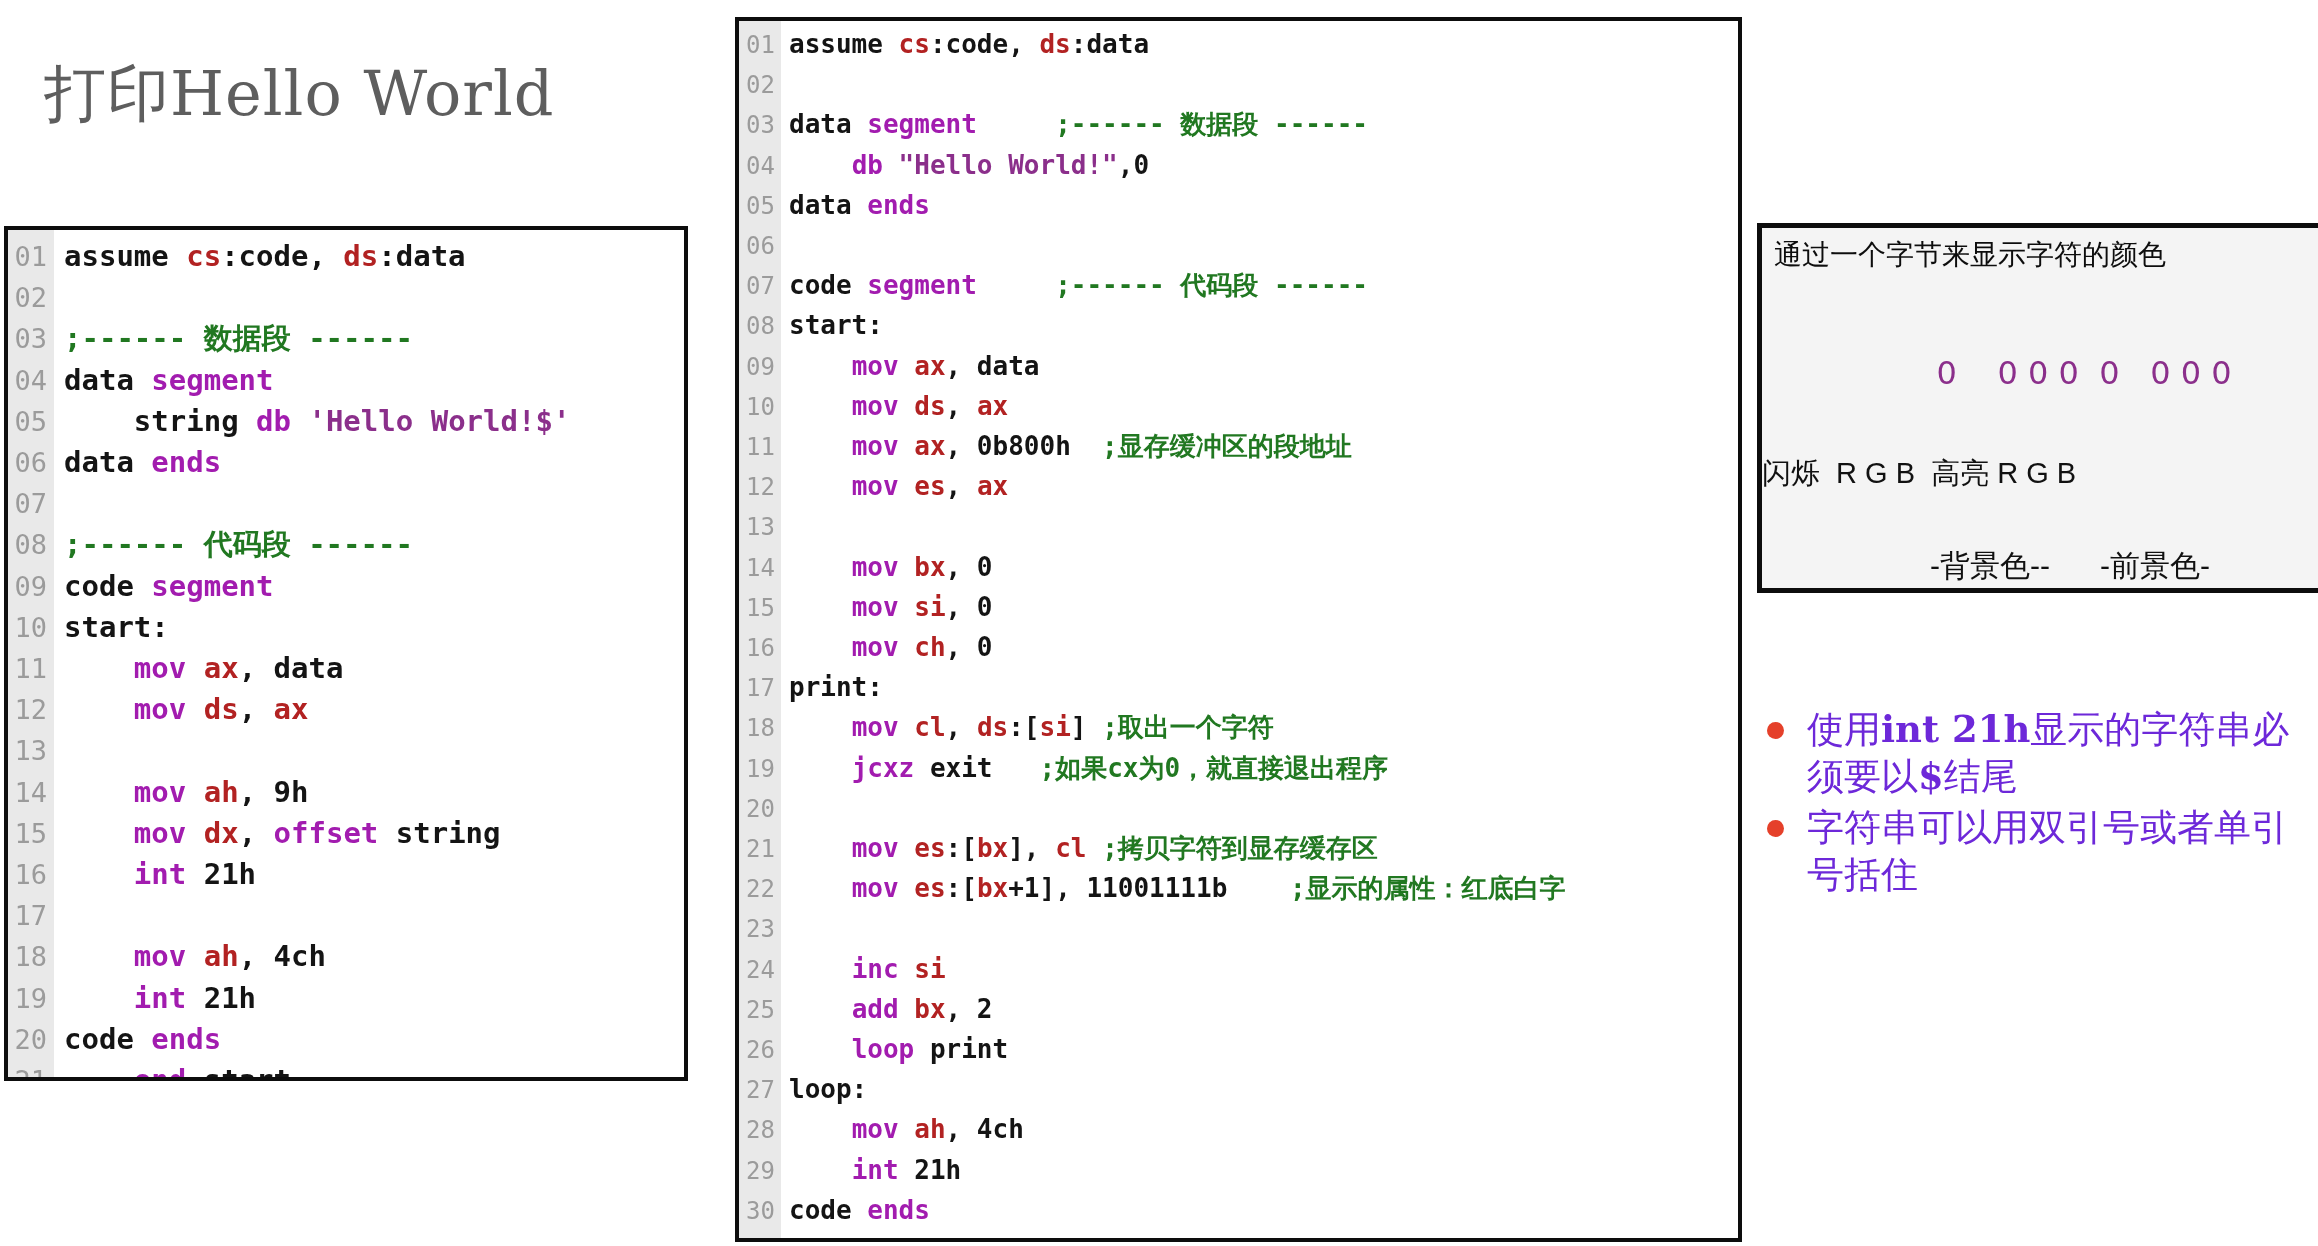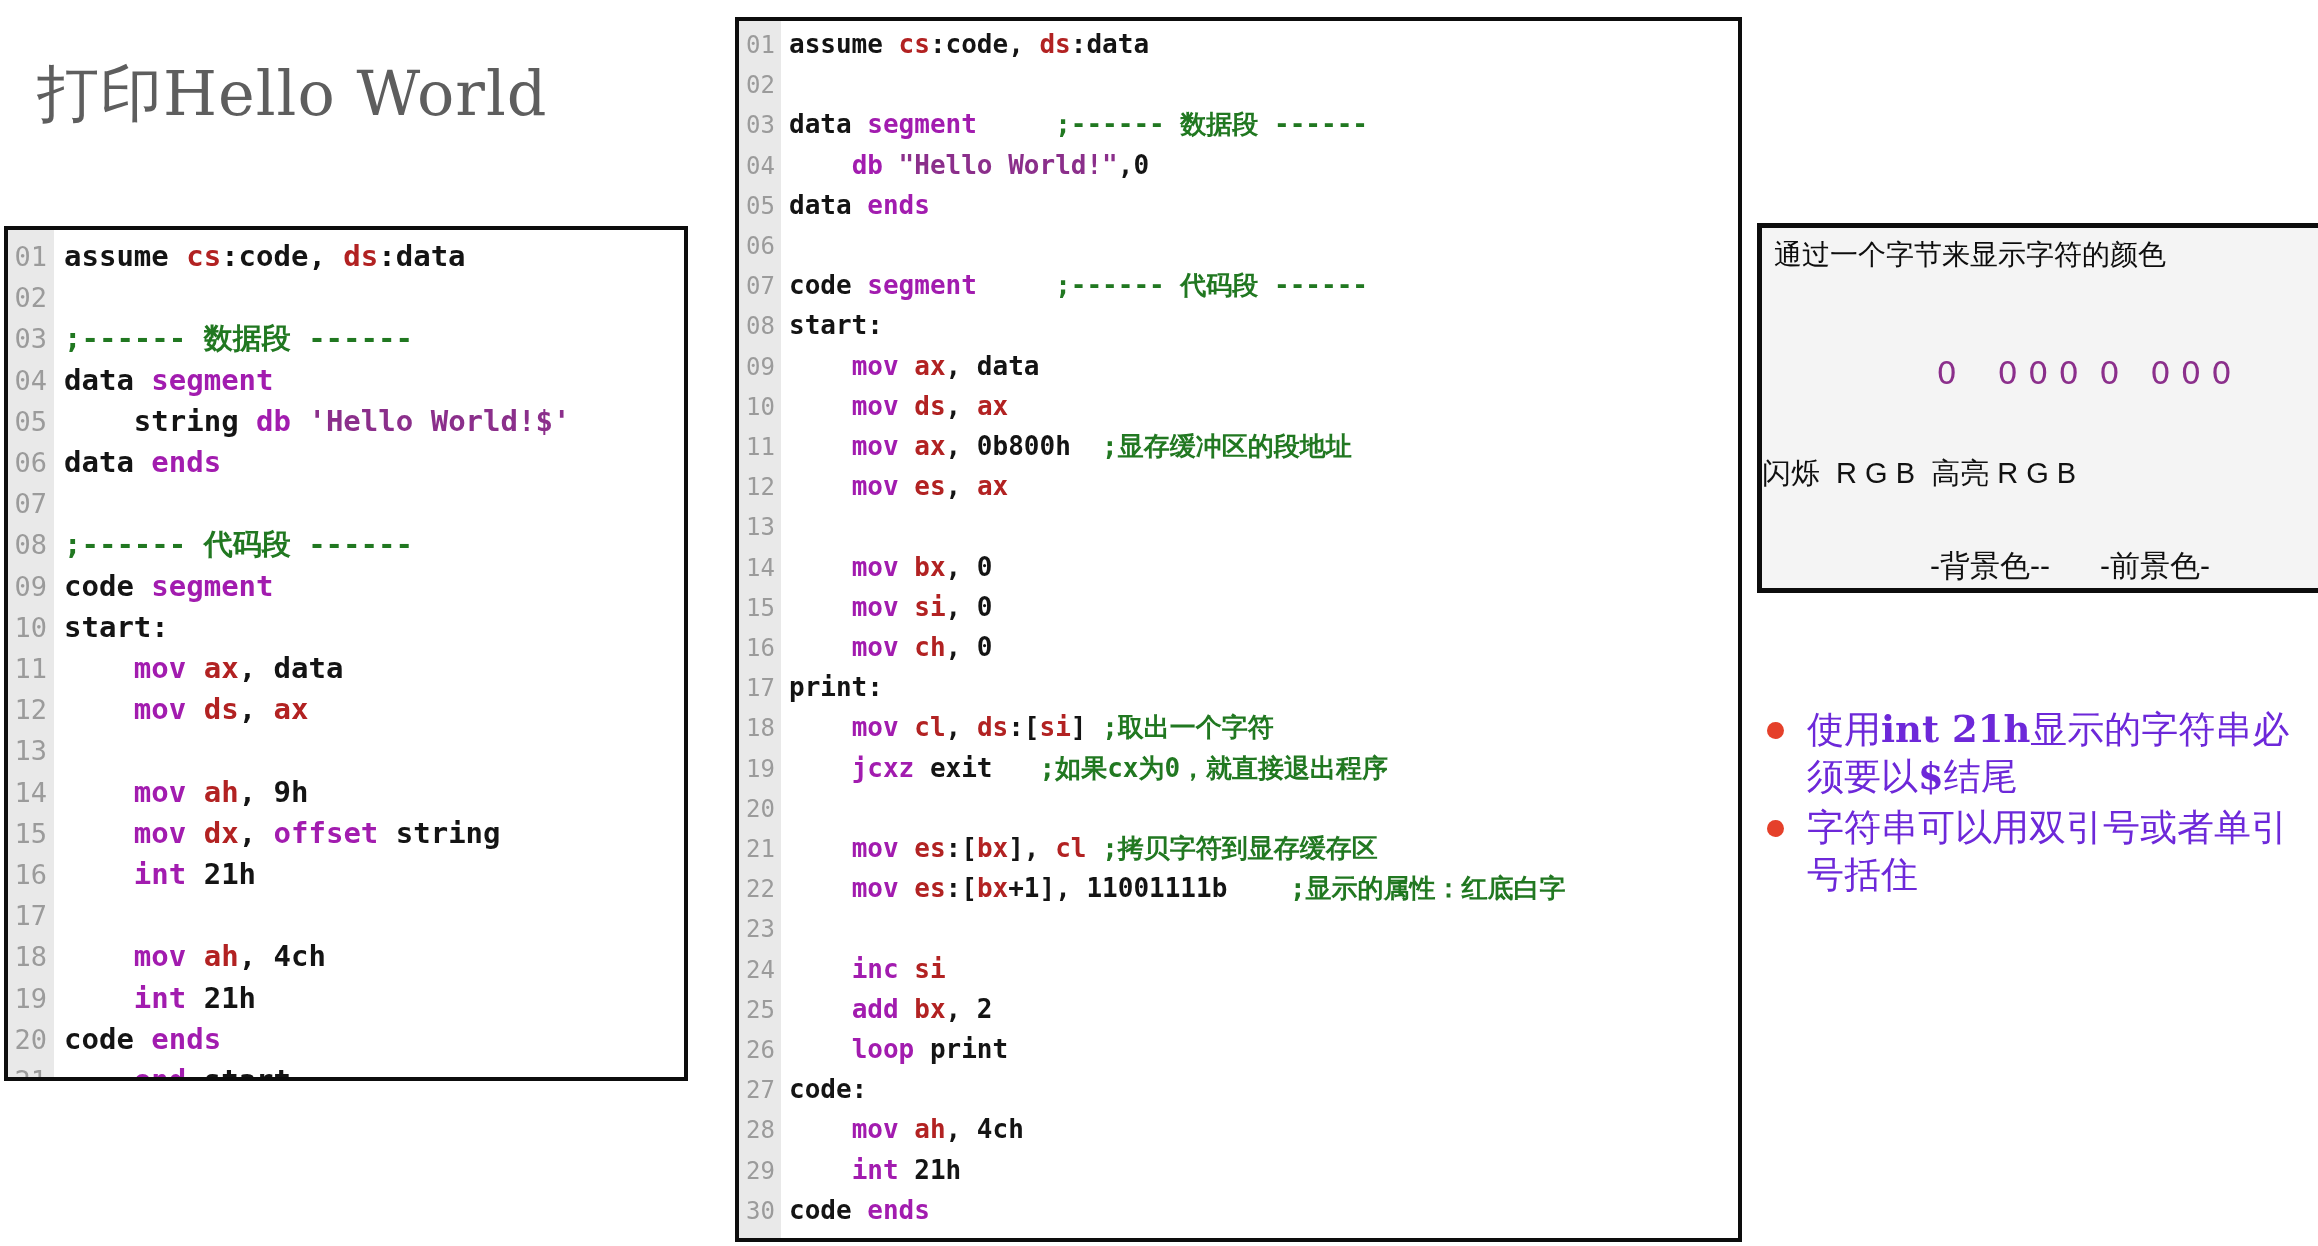--- a/index.html
+++ b/index.html
@@ -11,21 +11,21 @@
     width: 2318px;
     height: 1246px;
     position: relative;
     font-family: "Liberation Sans", "DejaVu Sans", sans-serif;
     overflow: hidden;
   }
 
   
   #slide-title {
     position: absolute;
-    left: 37px;
+    left: 44px;
     top: 60px;
     font-family: "DejaVu Serif", "Liberation Serif", serif;
     font-size: 62px;
     line-height: 1.1;
     color: #5e5e5e;
     letter-spacing: 1px;
     white-space: nowrap;
   }
 
   
@@ -241,21 +241,21 @@
       <div class="code-line"><span class="ln">17</span><span class="code-text"><span class="t-plain">print:</span></span></div>
       <div class="code-line"><span class="ln">18</span><span class="code-text"><span class="t-plain">    </span><span class="t-kw">mov</span><span class="t-plain"> </span><span class="t-reg">cl</span><span class="t-plain">, </span><span class="t-reg">ds</span><span class="t-plain">:[</span><span class="t-reg">si</span><span class="t-plain">] </span><span class="t-cmt">;取出一个字符</span></span></div>
       <div class="code-line"><span class="ln">19</span><span class="code-text"><span class="t-plain">    </span><span class="t-kw">jcxz</span><span class="t-plain"> exit   </span><span class="t-cmt">;如果cx为0，就直接退出程序</span></span></div>
       <div class="code-line"><span class="ln">20</span><span class="code-text"> </span></div>
       <div class="code-line"><span class="ln">21</span><span class="code-text"><span class="t-plain">    </span><span class="t-kw">mov</span><span class="t-plain"> </span><span class="t-reg">es</span><span class="t-plain">:[</span><span class="t-reg">bx</span><span class="t-plain">], </span><span class="t-reg">cl</span><span class="t-plain"> </span><span class="t-cmt">;拷贝字符到显存缓存区</span></span></div>
       <div class="code-line"><span class="ln">22</span><span class="code-text"><span class="t-plain">    </span><span class="t-kw">mov</span><span class="t-plain"> </span><span class="t-reg">es</span><span class="t-plain">:[</span><span class="t-reg">bx</span><span class="t-plain">+1], 11001111b    </span><span class="t-cmt">;显示的属性：红底白字</span></span></div>
       <div class="code-line"><span class="ln">23</span><span class="code-text"> </span></div>
       <div class="code-line"><span class="ln">24</span><span class="code-text"><span class="t-plain">    </span><span class="t-kw">inc</span><span class="t-plain"> </span><span class="t-reg">si</span></span></div>
       <div class="code-line"><span class="ln">25</span><span class="code-text"><span class="t-plain">    </span><span class="t-kw">add</span><span class="t-plain"> </span><span class="t-reg">bx</span><span class="t-plain">, 2</span></span></div>
       <div class="code-line"><span class="ln">26</span><span class="code-text"><span class="t-plain">    </span><span class="t-kw">loop</span><span class="t-plain"> print</span></span></div>
-      <div class="code-line"><span class="ln">27</span><span class="code-text"><span class="t-plain">code:</span></span></div>
+      <div class="code-line"><span class="ln">27</span><span class="code-text"><span class="t-plain">loop:</span></span></div>
       <div class="code-line"><span class="ln">28</span><span class="code-text"><span class="t-plain">    </span><span class="t-kw">mov</span><span class="t-plain"> </span><span class="t-reg">ah</span><span class="t-plain">, 4ch</span></span></div>
       <div class="code-line"><span class="ln">29</span><span class="code-text"><span class="t-plain">    </span><span class="t-kw">int</span><span class="t-plain"> 21h</span></span></div>
       <div class="code-line"><span class="ln">30</span><span class="code-text"><span class="t-plain">code </span><span class="t-kw">ends</span></span></div>
       <div class="code-line"><span class="ln">31</span><span class="code-text"><span class="t-plain">    </span><span class="t-kw">end</span><span class="t-plain"> start</span></span></div>
     </div>
 </div>
 
 <div id="attr-box">
   <div id="attr-title">通过一个字节来显示字符的颜色</div>
   <div id="attr-bits">0    0 0 0  0   0 0 0</div>

